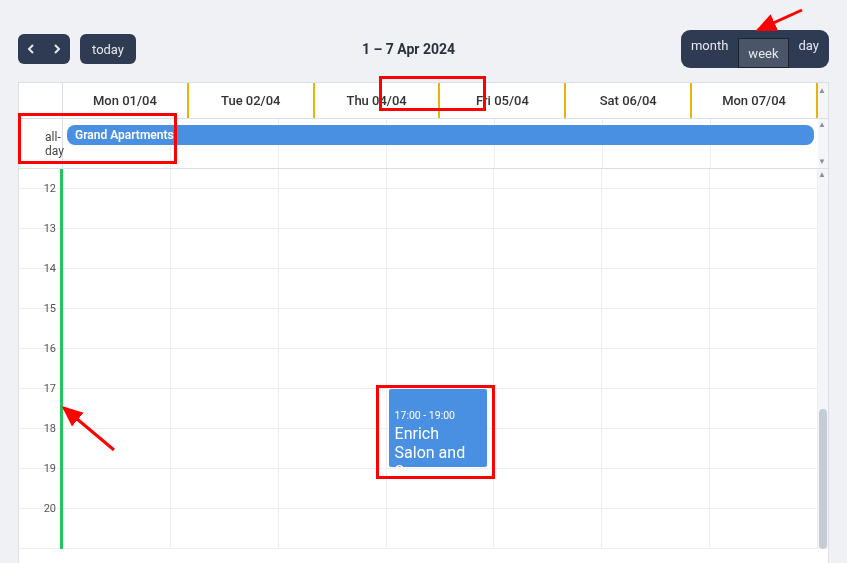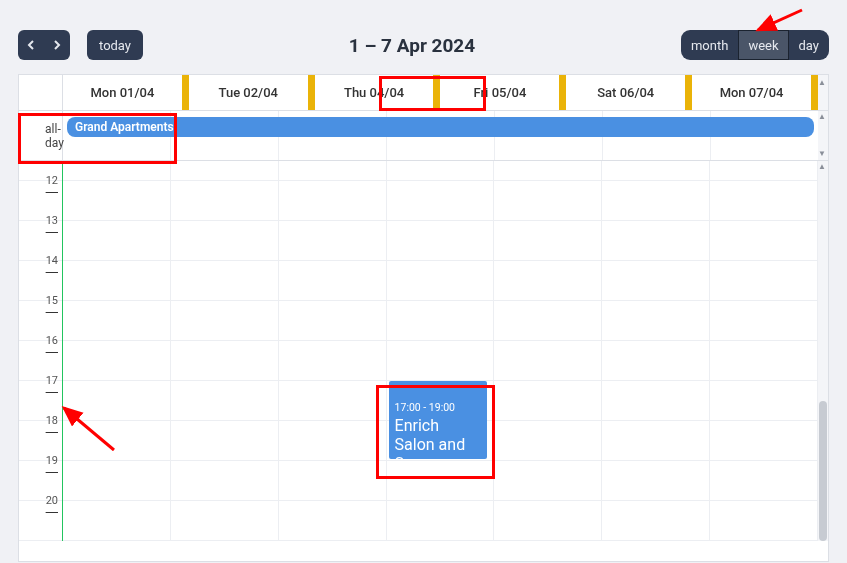--- a/index.html
+++ b/index.html
@@ -14,21 +14,21 @@
   }
   .outer {
     padding: 0 18px 0 18px;
   }
   .toolbar {
     display: flex;
     align-items: center;
     justify-content: space-between;
     padding: 30px 0 14px 0;
   }
-  .left-controls { display:flex; align-items:center; gap:7px; }
+  .left-controls { display:flex; align-items:center; gap:0; }
   .nav-btn-group {
     display:flex;
     background:#2f3b52;
     border-radius:6px;
     overflow:hidden;
   }
   .nav-btn {
     width:26px;
     height:30px;
     display:flex;
@@ -44,21 +44,21 @@
     border-radius:6px;
     height:30px;
     display:flex;
     align-items:center;
     padding:0 12px;
     font-size:13px;
     margin-left:10px;
     cursor:pointer;
   }
   .title {
-    font-size:19px;
+    font-size:14px;
     font-weight:700;
     color:#2a323f;
   }
   .view-switch {
     display:flex;
     background:#2f3b52;
     border-radius:9px;
     overflow:hidden;
   }
   .view-btn {
@@ -66,20 +66,21 @@
     display:flex;
     align-items:center;
     padding:0 10px;
     font-size:13px;
     color:#e5e8ee;
     cursor:pointer;
   }
   .view-btn.active {
     background:#4a5568;
     box-shadow: inset 0 0 0 1px #1b2330;
+    margin-top: 8px;
   }
 
   .calendar {
     background:#fff;
     border:1px solid #dcdfe5;
     position:relative;
   }
   .header-row {
     display:flex;
     border-bottom:1px solid #dcdfe5;
@@ -95,21 +96,21 @@
     font-size:12px;
     color:#444;
     padding-left:28px;
   }
   .day-col {
     flex:1;
     text-align:center;
     padding:10px 0;
     font-size:13px;
     color:#333;
-    border-right:7px solid #eab308;
+    border-right:2px solid #eab308;
     font-weight:500;
   }
   .day-col:last-child { border-right:none; }
   .allday-row {
     display:flex;
     border-bottom:1px solid #dcdfe5;
     height:50px;
   }
   .allday-body {
     flex:1;
@@ -141,22 +142,21 @@
     height:400px;
     overflow:hidden;
   }
   .grid-inner {
     display:flex;
     position:relative;
   }
   .time-gutter {
     width:44px;
     flex:0 0 44px;
-    border-right:1px solid #22c55e;
-    text-decoration:underline;
+    border-right:3px solid #22c55e;
   }
   .hour-slot {
     height:40px;
     border-bottom:1px solid #eceef2;
     font-size:11px;
     color:#555;
     text-align:right;
     padding-right:4px;
     position:relative;
   }

